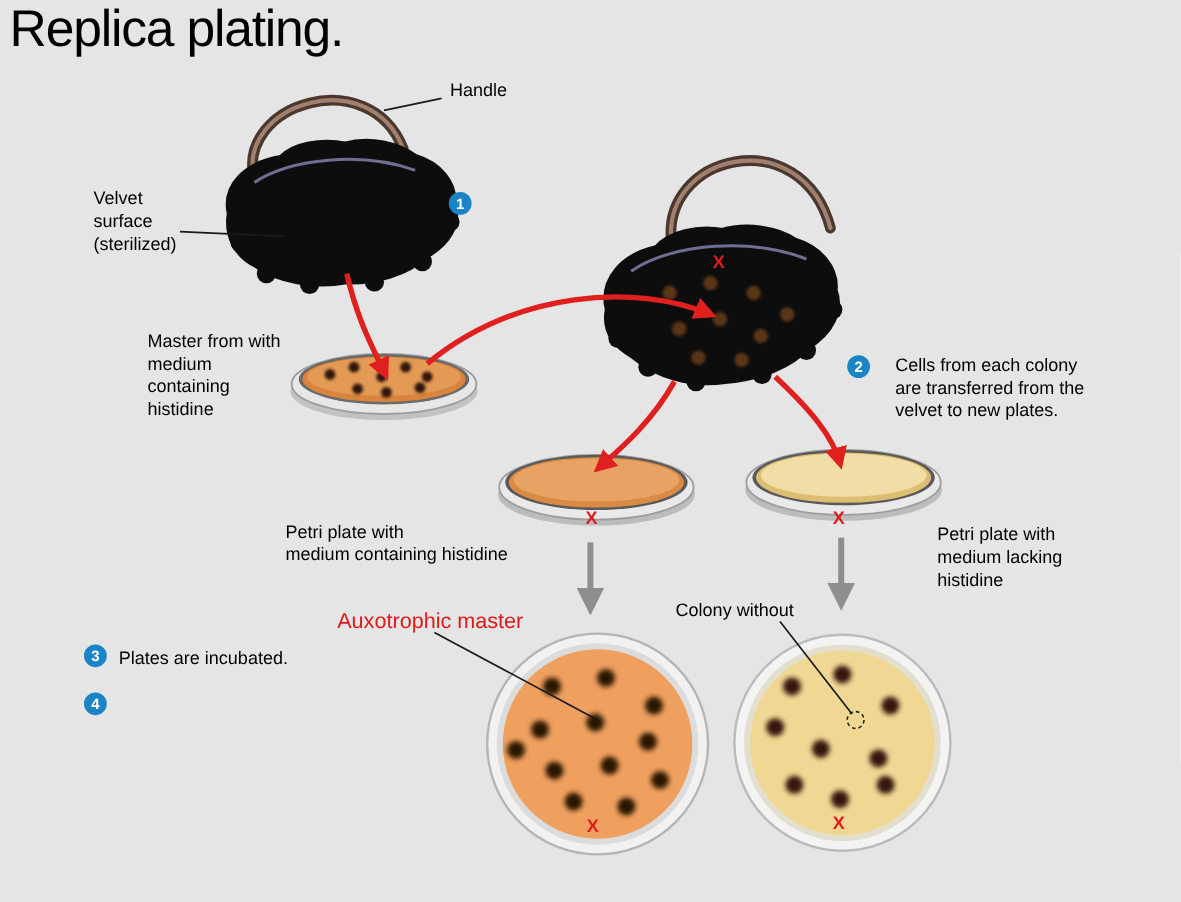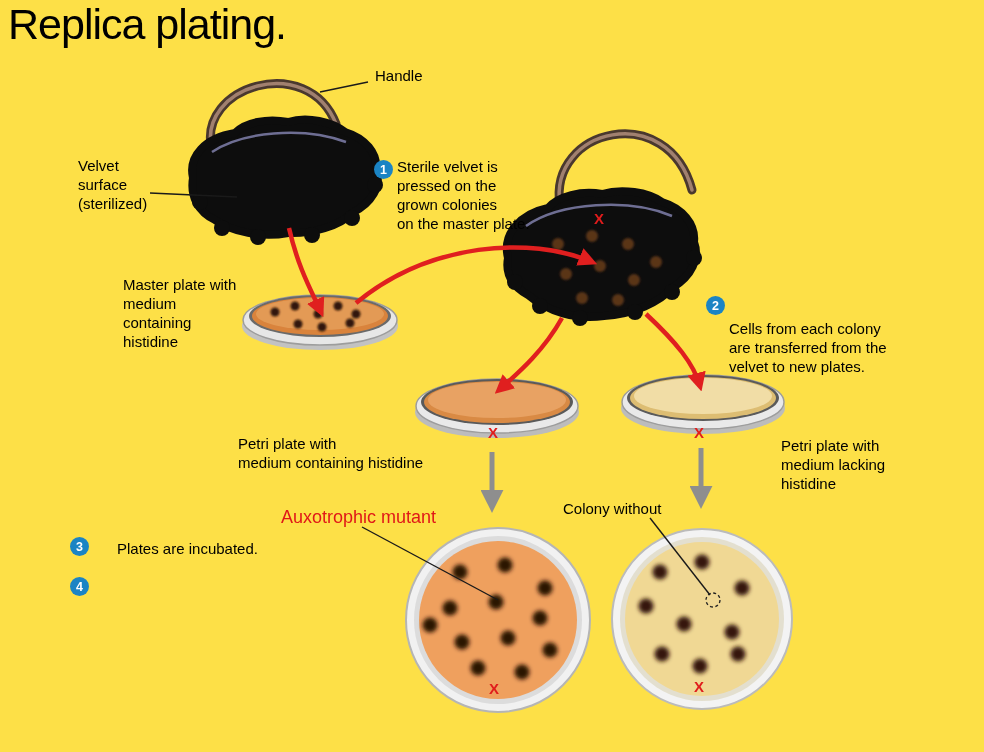--- a/index.html
+++ b/index.html
@@ -1,18 +1,18 @@
 <!DOCTYPE html>
 <html><head>
 <meta charset="utf-8">
 <style>
   * { margin:0; padding:0; box-sizing:border-box; }
   html,body { background:#ffffff; }
   body { font-family:"Liberation Sans", sans-serif; color:#000; }
-  .stage { position:relative; width:984px; height:752px; background:#fde047; overflow:hidden; }
+  .stage { position:relative; width:984px; height:752px; background:#e5e5e5; overflow:hidden; }
   .stage > svg { position:absolute; left:0; top:0; }
   .title { position:absolute; left:8px; top:0px; font-size:43px; font-weight:400; letter-spacing:-1px; }
   .lbl { position:absolute; font-size:15px; line-height:19px; white-space:pre-line; }
   .lbl.red { color:#e01818; font-size:18px; line-height:21px; }
   .badge { position:absolute; width:19px; height:19px; border-radius:50%;
            background:#1b84c4; color:#fff; font-size:12.5px; font-weight:bold;
            display:flex; align-items:center; justify-content:center; }
   .xmark { position:absolute; color:#e01c1c; font-weight:bold; font-size:15px; }
 </style>
 </head>
@@ -168,47 +168,43 @@
       <path d="M 650 518 L 710 595"></path>
     </g>
   </svg>
 
   <div class="title">Replica plating.</div>
 
   <div class="lbl" style="left:375px; top:66px;">Handle</div>
   <div class="lbl" style="left:78px; top:156px;">Velvet
 surface
 (sterilized)</div>
-  <div class="lbl" style="left:123px; top:275px;">Master plate with
+  <div class="lbl" style="left:123px; top:275px;">Master from with
 medium
 containing
 histidine</div>
 
   <div class="badge" style="left:374px; top:160px;">1</div>
-  <div class="lbl" style="left:397px; top:157px;">Sterile velvet is
-pressed on the
-grown colonies
-on the master plate.</div>
 
   <div class="badge" style="left:706px; top:296px;">2</div>
-  <div class="lbl" style="left:729px; top:295px;margin-top:24px;">Cells from each colony
+  <div class="lbl" style="left:746px; top:295px;">Cells from each colony
 are transferred from the
 velvet to new plates.</div>
 
   <div class="lbl" style="left:238px; top:434px;">Petri plate with
 medium containing histidine</div>
   <div class="lbl" style="left:781px; top:436px;">Petri plate with
 medium lacking
 histidine</div>
 
-  <div class="lbl red" style="left:281px; top:507px;">Auxotrophic mutant</div>
+  <div class="lbl red" style="left:281px; top:507px;">Auxotrophic master</div>
   <div class="lbl" style="left:563px; top:499px;">Colony without</div>
 
   <div class="badge" style="left:70px; top:537px;">3</div>
-  <div class="lbl" style="left:117px; top:539px;">Plates are incubated.</div>
+  <div class="lbl" style="left:99px; top:539px;">Plates are incubated.</div>
 
   <div class="badge" style="left:70px; top:577px;">4</div>
 
   <span class="xmark" style="left:594px; top:210px;">X</span>
   <span class="xmark" style="left:488px; top:424px;">X</span>
   <span class="xmark" style="left:694px; top:424px;">X</span>
   <span class="xmark" style="left:489px; top:680px;">X</span>
   <span class="xmark" style="left:694px; top:678px;">X</span>
 
 </div>

